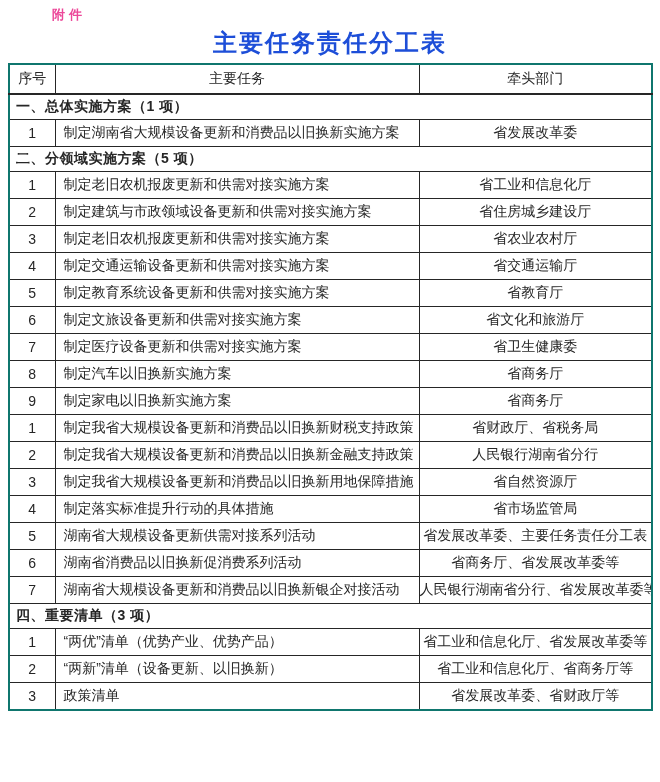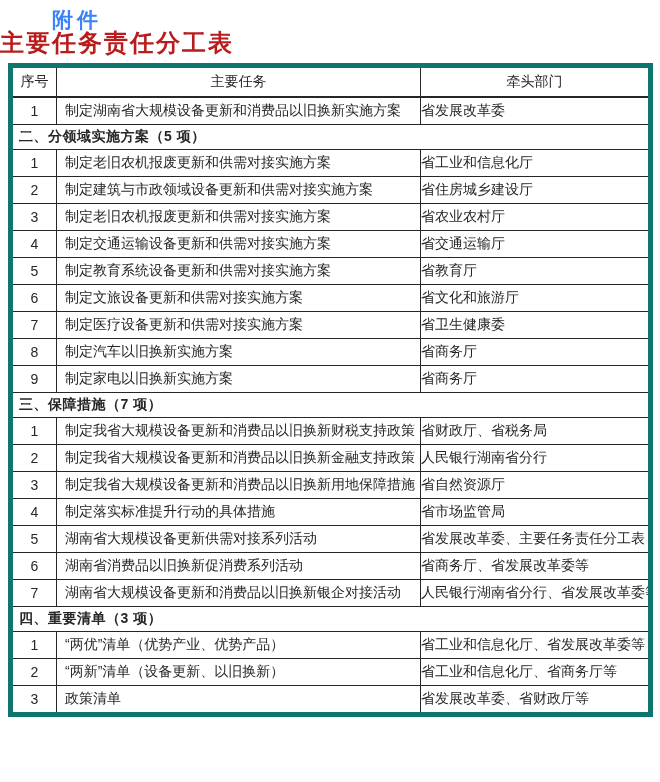--- a/index.html
+++ b/index.html
@@ -17,44 +17,45 @@
   .page {
     position: relative;
     width: 660px;
     height: 782px;
     background: #ffffff;
   }
   .attachment {
     position: absolute;
     left: 52px;
     top: 6px;
-    font-size: 21px;
+    font-size: 13px;
     font-weight: bold;
     letter-spacing: 4px;
-    color: #3b82f6;
+    color: #ec4899;
   }
   .title {
     position: absolute;
     top: 27px;
     left: 0;
     width: 100%;
     margin: 0;
+    text-align: center;
     font-size: 24px;
     font-weight: bold;
     letter-spacing: 2px;
-    color: #b91c1c;
+    color: #1d4ed8;
   }
   table.resp-table {
     position: absolute;
     left: 8px;
     top: 63px;
     width: 645px;
     border-collapse: collapse;
     table-layout: fixed;
-    border: 5px solid #0f766e;
+    border: 2px solid #0f766e;
     background: #ffffff;
   }
   .resp-table th,
   .resp-table td {
     border: 1px solid #262626;
     font-size: 14px;
     font-weight: normal;
     padding: 0;
     color: #262626;
     overflow: hidden;
@@ -76,20 +77,21 @@
     height: 26px;
     text-align: center;
   }
   .resp-table td.cell-task {
     height: 26px;
     text-align: left;
     padding-left: 8px;
   }
   .resp-table td.cell-dept {
     height: 26px;
+    text-align: center;
   }
 </style>
 </head>
 <body>
 
 <div class="page">
 
   <div class="attachment">附件</div>
 
   <h1 class="title">主要任务责任分工表</h1>
@@ -102,20 +104,23 @@
     </colgroup>
     <thead>
       <tr>
         <th>序号</th>
         <th>主要任务</th>
         <th>牵头部门</th>
       </tr>
     </thead>
     <tbody id="table-body">
         <tr>
+          <td colspan="3" class="section-cell">一、总体实施方案（1 项）</td>
+        </tr>
+        <tr>
           <td class="cell-no">1</td>
           <td class="cell-task">制定湖南省大规模设备更新和消费品以旧换新实施方案</td>
           <td class="cell-dept">省发展改革委</td>
         </tr>
         <tr>
           <td colspan="3" class="section-cell">二、分领域实施方案（5 项）</td>
         </tr>
         <tr>
           <td class="cell-no">1</td>
           <td class="cell-task">制定老旧农机报废更新和供需对接实施方案</td>
@@ -155,23 +160,20 @@
           <td class="cell-no">8</td>
           <td class="cell-task">制定汽车以旧换新实施方案</td>
           <td class="cell-dept">省商务厅</td>
         </tr>
         <tr>
           <td class="cell-no">9</td>
           <td class="cell-task">制定家电以旧换新实施方案</td>
           <td class="cell-dept">省商务厅</td>
         </tr>
         <tr>
-          <td colspan="3" class="section-cell">三、保障措施（7 项）</td>
-        </tr>
-        <tr>
           <td class="cell-no">1</td>
           <td class="cell-task">制定我省大规模设备更新和消费品以旧换新财税支持政策</td>
           <td class="cell-dept">省财政厅、省税务局</td>
         </tr>
         <tr>
           <td class="cell-no">2</td>
           <td class="cell-task">制定我省大规模设备更新和消费品以旧换新金融支持政策</td>
           <td class="cell-dept">人民银行湖南省分行</td>
         </tr>
         <tr>

